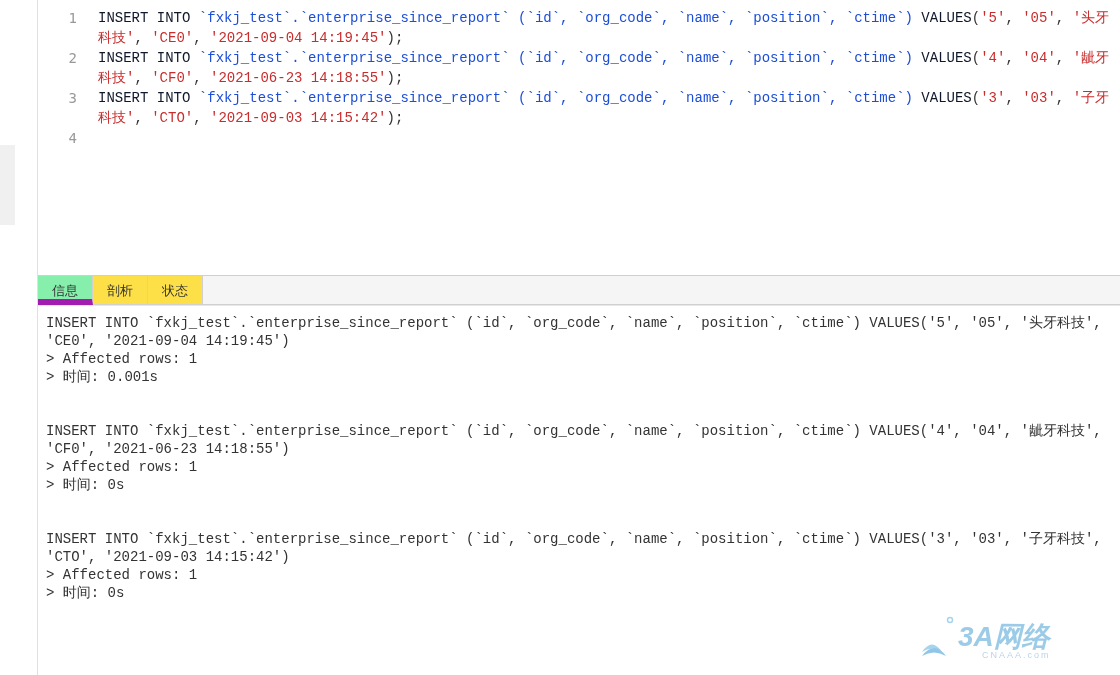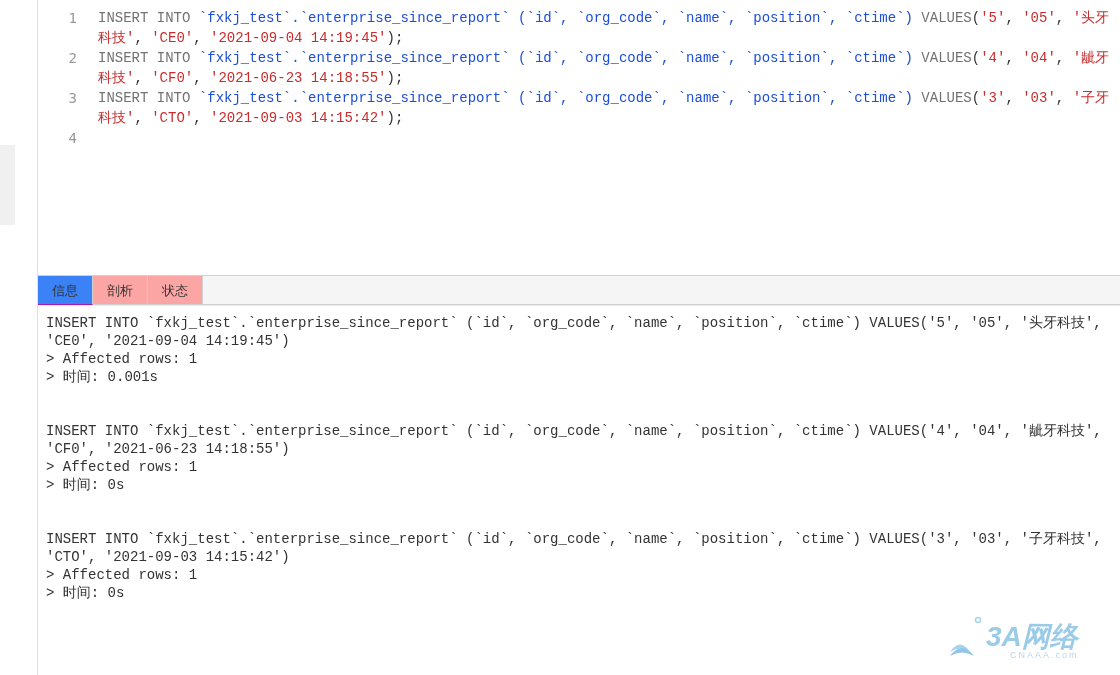--- a/index.html
+++ b/index.html
@@ -62,21 +62,21 @@
   left: 60px;
   top: 8px;
   right: 10px;
   font-family: Consolas, "Courier New", monospace;
   font-size: 14px;
   line-height: 20px;
   white-space: pre-wrap;
   word-break: break-all;
 }
 .code-line { display: block; }
-.kw { color: #737373; margin-top: 40px; }
+.kw { color: #0f172a; margin-top: 40px; }
 .bt { color: #1d4ed8; }
 .str { color: #c92c2c; }
 .pn { color: #333; }
 
 .tab-bar {
   position: absolute;
   left: 38px;
   top: 275px;
   right: 0;
   height: 30px;
@@ -85,26 +85,26 @@
   border-bottom: 1px solid #d0d0d0;
   display: flex;
   align-items: stretch;
 }
 .tab {
   padding: 0 14px;
   line-height: 29px;
   font-size: 13px;
   color: #333;
   border-right: 1px solid #d0d0d0;
-  background: #fca5a5;
+  background: #fde047;
   cursor: pointer;
 }
 .tab.active {
-  background: #3b82f6;
-  border-bottom: 1px solid #a21caf;
+  background: #86efac;
+  border-bottom: 6px solid #a21caf;
   margin-bottom: -1px;
 }
 
 .output-panel {
   position: absolute;
   left: 38px;
   top: 305px;
   right: 0;
   bottom: 0;
   background: #fff;
@@ -129,21 +129,21 @@
   font-size: 14px;
   line-height: 18px;
   color: #333;
   white-space: pre-wrap;
   word-break: break-all;
 }
 .output-block { margin-bottom: 36px; }
 
 .watermark {
   position: absolute;
-  right: 2px;
+  right: 30px;
   bottom: 12px;
   opacity: 0.6;
 }
 </style>
 </head>
 <body>
 
 <div class="left-gutter"></div>
 <div class="left-gutter-block"></div>
 

